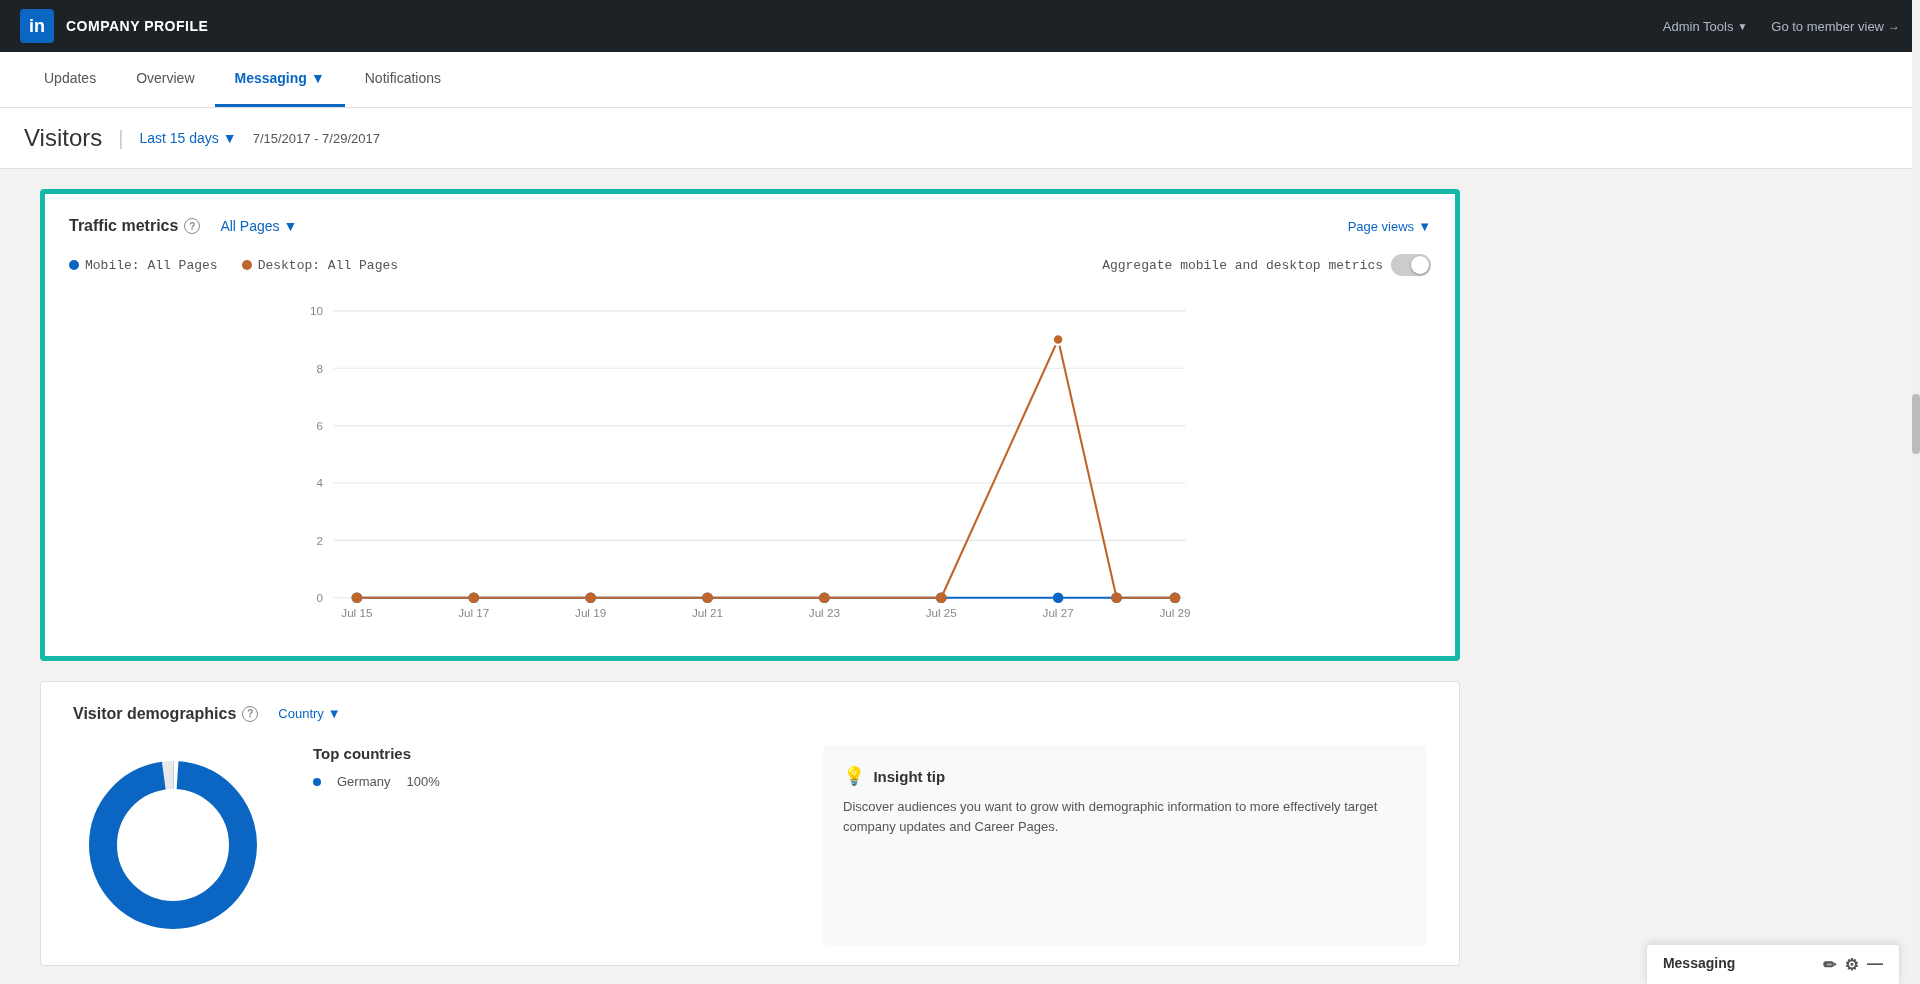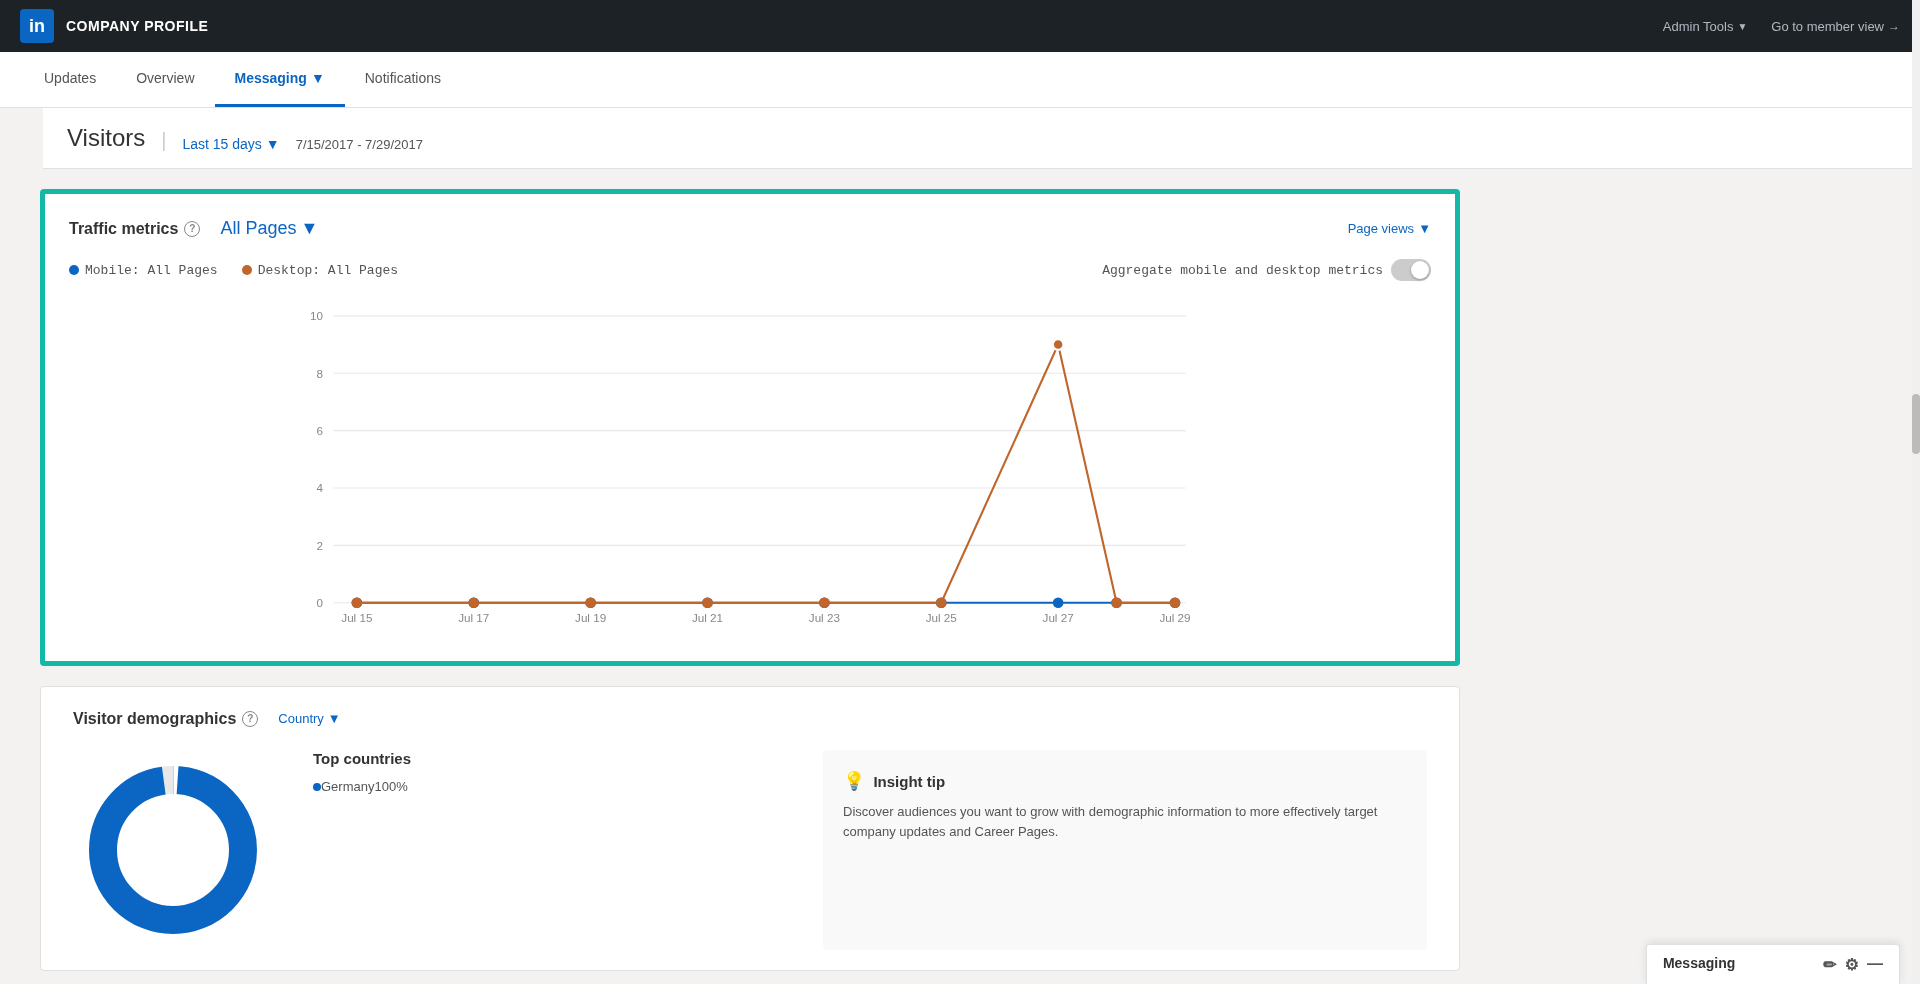--- a/index.html
+++ b/index.html
@@ -85,21 +85,21 @@
     .card-title { font-size: 16px; font-weight: 600; color: #333; display: flex; align-items: center; gap: 6px; }
     .info-icon {
       width: 16px; height: 16px;
       border: 1px solid #888;
       border-radius: 50%;
       display: inline-flex; align-items: center; justify-content: center;
       font-size: 10px; color: #888; cursor: pointer;
     }
     .filter-btn {
       color: #0a66c2;
-      font-size: 18px;
+      font-size: 14px;
       cursor: pointer;
       display: flex; align-items: center; gap: 4px;
       background: none; border: none;
       padding: 4px 8px;
     }
     .page-views-btn {
       color: #0a66c2;
       font-size: 13px;
       cursor: pointer;
       display: flex; align-items: center; gap: 4px;
@@ -176,21 +176,21 @@
       display: flex;
       gap: 40px;
     }
     .donut-container {
       width: 200px;
       height: 200px;
       position: relative;
     }
     .countries-section { flex: 1; }
     .countries-title { font-size: 15px; font-weight: 600; margin-bottom: 12px; color: #333; }
-    .country-row { display: flex; align-items: center; gap: 0; font-size: 13px; color: #555; margin-bottom: 6px; }
+    .country-row { display: flex; align-items: center; gap: 16px; font-size: 13px; color: #555; margin-bottom: 6px; }
     .country-dot { width: 8px; height: 8px; border-radius: 50%; background: #0a66c2; }
 
     
     .insight-section {
       background: #f9f9f9;
       border-left: none;
       padding: 20px;
       flex: 1.2;
       border-radius: 4px;
     }
@@ -228,23 +228,22 @@
       width: 8px; height: 60px;
       background: #bbb;
       border-radius: 4px;
     }
 
     .visitors-section {
       background: white;
       padding: 16px 24px;
       border-bottom: 1px solid #e0e0e0;
       display: flex;
-      align-items: flex-end;
+      align-items: center;
       gap: 16px;
-      margin-left: 43px;
     }
   </style>
 </head>
 <body>
 
 <div class="topbar">
   <div class="topbar-left">
     <div class="linkedin-logo">
       <span>in</span>
     </div>

